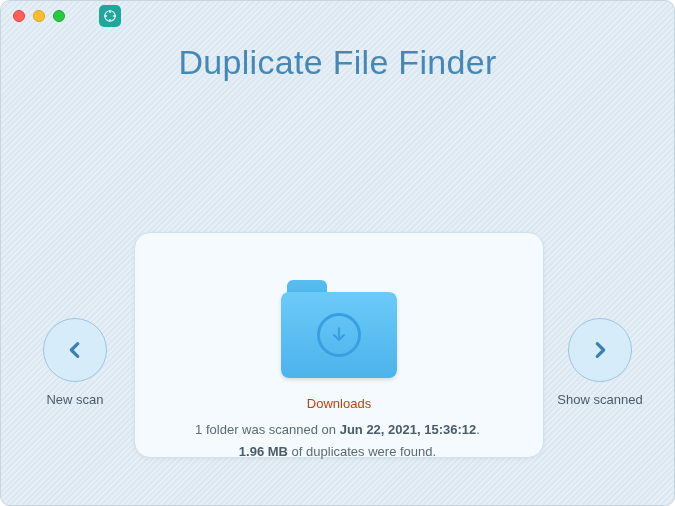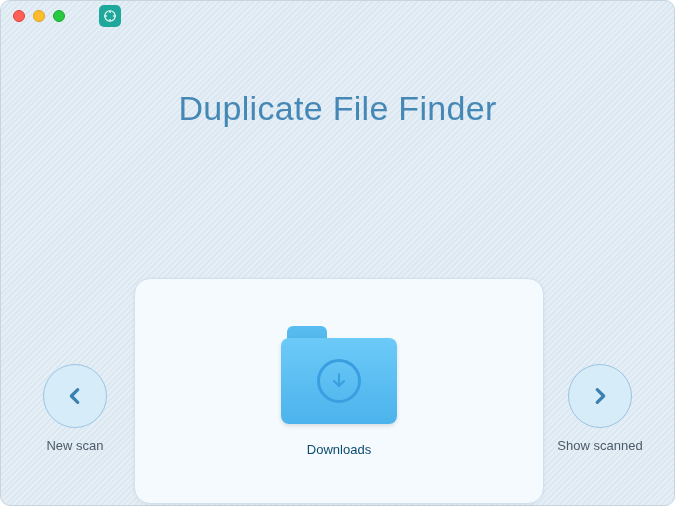--- a/index.html
+++ b/index.html
@@ -18,31 +18,31 @@
   .dot.red { background: #ff5f57; border: 0.5px solid #e14038; }
   .dot.yellow { background: #ffbd2e; border: 0.5px solid #e1a117; }
   .dot.green { background: #28c840; border: 0.5px solid #1aab2b; }
   .app-widget {
     margin-left: 34px; width: 22px; height: 22px; border-radius: 5px;
     background: #1ea79b; display:flex; align-items:center; justify-content:center;
   }
   .app-widget svg { width: 14px; height: 14px; }
   .title {
     text-align: center; font-size: 34px; font-weight: 400; color: #4588b6;
-    margin-top: 88px; letter-spacing: 0.3px;
+    margin-top: 42px; letter-spacing: 0.3px;
   }
   .body { position: relative; width: 100%; }
   .card {
     position: absolute; top: 150px; left: 133px; width: 410px; height: 226px;
     background: #f4fafe; border-radius: 16px; border: 1px solid #cfe0ee;
     box-shadow: 0 1px 4px rgba(0,0,0,0.05);
     display:flex; flex-direction:column; align-items:center; justify-content:center;
   }
   .folder-wrap { display:flex; flex-direction:column; align-items:center; gap: 18px; }
-  .folder-name { font-size: 13px; color: #0c4a6e; }
+  .folder-name { font-size: 13px; color: #c2410c; }
   .nav-col { position:absolute; top: 236px; width: 100px; display:flex; flex-direction:column; align-items:center; gap: 10px; }
   .nav-left { left: 24px; }
   .nav-right { right: 24px; }
   .nav-btn {
     width: 64px; height: 64px; border-radius: 50%; background: #d6ecf9;
     border: 1.5px solid #9cc5e1; display:flex; align-items:center; justify-content:center;
     cursor: pointer;
   }
   .nav-btn svg { width: 22px; height: 22px; }
   .nav-label { font-size: 13px; color: #4b5b69; }
@@ -124,14 +124,22 @@
       <div class="nav-btn">
         <svg viewBox="0 0 24 24" fill="none" stroke="#3b80b2" stroke-width="3.5" stroke-linecap="round" stroke-linejoin="round">
           <polyline points="9 5 16 12 9 19"></polyline>
         </svg>
       </div>
       <div class="nav-label">Show scanned</div>
     </div>
 
   </div>
 
+  <div class="status">
+    <div>
+      <span>1 folder was scanned on </span><b>Jun 22, 2021, 15:36:12</b><span>.</span>
+    </div>
+    <div>
+      <b>1.96 MB</b><span> of duplicates were found.</span>
+    </div>
+  </div>
 
 </div>
 
 </body></html>

